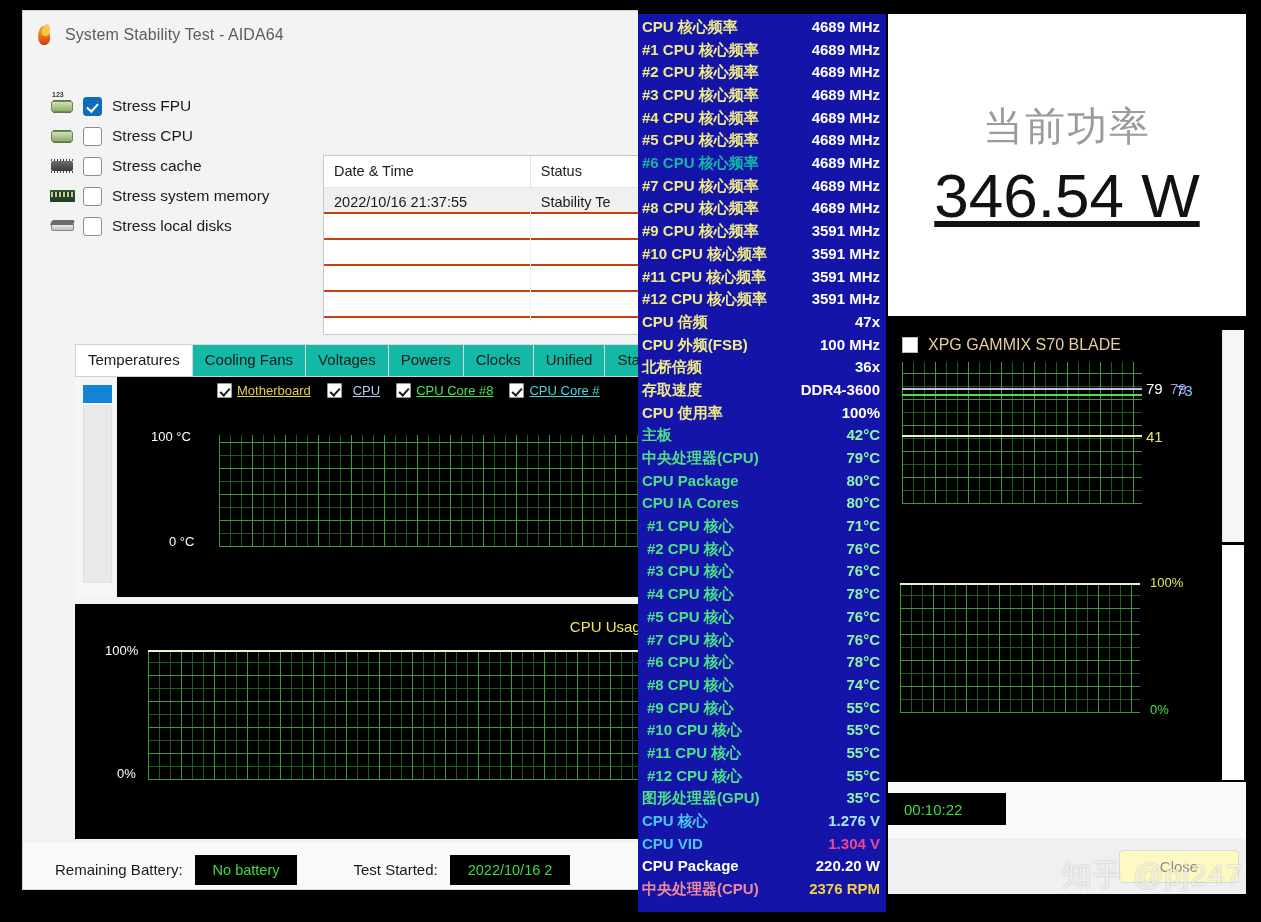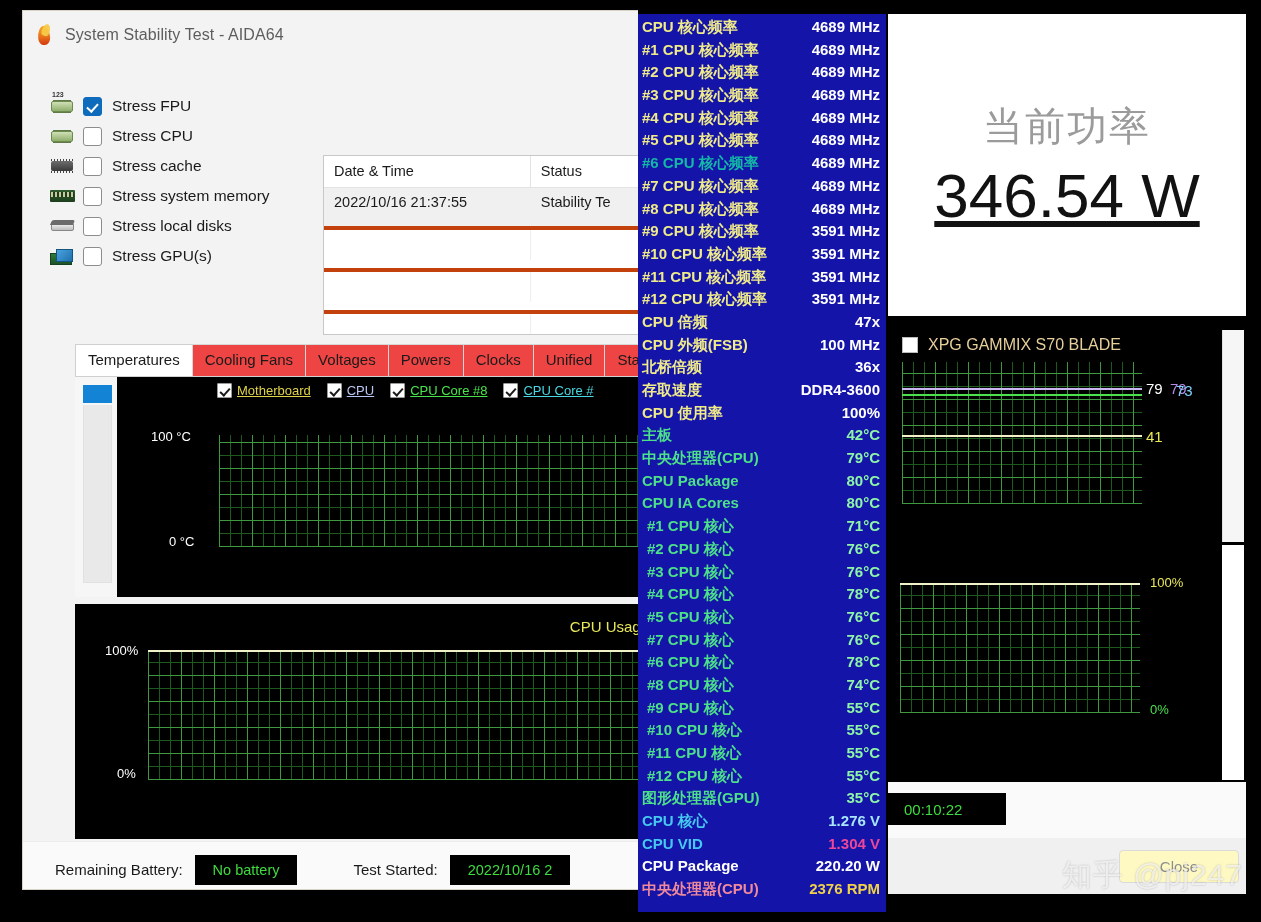--- a/index.html
+++ b/index.html
@@ -119,37 +119,37 @@
     background: #fff; border: 1px solid #c8c8c8;
     overflow: hidden;
   }
   #log-head { display:flex; height: 32px; border-bottom: 1px solid #e3e3e3; }
   .log-th {
     font-size: 14.5px; color: #1a1a1a; padding: 7px 0 0 10px;
     border-right: 1px solid #e3e3e3; height: 32px;
   }
   .log-th.c1 { width: 235px; }
   .log-th.c2 { width: 160px; }
-  .log-row { display:flex; height: 42px; border-bottom: 4px solid #c2410c; }
+  .log-row { display:flex; height: 26px; border-bottom: 2px solid #c2410c; }
   .log-row.sel { background:#f0f0f0; }
   .log-td {
     font-size: 14.5px; color:#1a1a1a; padding: 6px 0 0 10px;
     border-right:1px solid #efefef; height:30px; white-space: nowrap; overflow:hidden;
   }
   .log-td.c1 { width:235px; } .log-td.c2 { width:160px; }
 
   
   #tabstrip {
     position: absolute; left: 52px; top: 286px; height: 32px;
     display: flex; align-items: flex-end;
     border-bottom: 1px solid #d0d0d0; width: 590px;
   }
   .tab {
     font-size: 15px; color: #1a1a1a; padding: 5px 12px 7px 12px;
-    border: 1px solid #d7d7d7; border-bottom: none; background: #ef4444;
+    border: 1px solid #d7d7d7; border-bottom: none; background: #14b8a6;
     margin-right: -1px; white-space: nowrap; line-height: 19px;
   }
   .tab.active { background: #fff; border-color:#d0d0d0; }
 
   
   #temp-panel {
     position: absolute; left: 52px; top: 318px;
     width: 590px; height: 220px; background:#f6f6f6;
     display:flex;
   }
@@ -216,21 +216,21 @@
   }
 
   
   #sensor-panel {
     position:absolute; left:638px; top:14px; width:248px; height:898px;
     background:#1414a8;
     padding: 2px 6px 0 4px;
     overflow:hidden;
   }
   .sensor-row {
-    display:flex; justify-content:space-between; align-items:center;
+    display:flex; justify-content:space-between; align-items:flex-end;
     height: 22.7px; line-height: 22.7px;
     font-size: 15px; font-weight: bold; white-space: nowrap;
   }
   .sensor-row .k { padding-left: 0; }
   .sensor-row .v { text-align:right; }
   .sensor-row.indent .k { padding-left: 5px; }
 
   
   #power-box {
     position:absolute; left:888px; top:14px; width:358px; height:302px;
@@ -337,27 +337,20 @@
             </div>
             <div class="cbx"></div>
             <div class="stress-label">Stress system memory</div>
           </div>
           <div class="stress-row">
             <div class="stress-icon">
               <div class="hdd"></div>
             </div>
             <div class="cbx"></div>
             <div class="stress-label">Stress local disks</div>
-          </div>
-          <div class="stress-row">
-            <div class="stress-icon">
-              <div class="gpu"></div>
-            </div>
-            <div class="cbx"></div>
-            <div class="stress-label">Stress GPU(s)</div>
           </div>
         </div>
 
       <div id="log-table">
         <div id="log-head">
             <div class="log-th c1">Date &amp; Time</div>
             <div class="log-th c2">Status</div>
           </div>
         <div id="log-rows">
             <div class="log-row sel">
@@ -397,21 +390,21 @@
         <div id="temp-side">
           <div class="sel-item"></div>
           <div class="rest"></div>
         </div>
         <div id="temp-graph">
           <div class="legend-row" id="temp-legend">
               <div style="display: flex; align-items: center; gap: 5px;">
                 <div class="leg-cbx"></div>
                 <span class="leg-txt" style="color:#e0d24a">Motherboard</span>
               </div>
-              <div style="display: flex; align-items: flex-end; gap: 5px;">
+              <div style="display: flex; align-items: flex-end; gap: 11px;">
                 <div class="leg-cbx"></div>
                 <span class="leg-txt" style="color:#bcc4f2">CPU</span>
               </div>
               <div style="display: flex; align-items: center; gap: 5px;">
                 <div class="leg-cbx"></div>
                 <span class="leg-txt" style="color:#49e44c">CPU Core #8</span>
               </div>
               <div style="display: flex; align-items: center; gap: 5px;">
                 <div class="leg-cbx"></div>
                 <span class="leg-txt" style="color:#49d7e4">CPU Core #</span>

